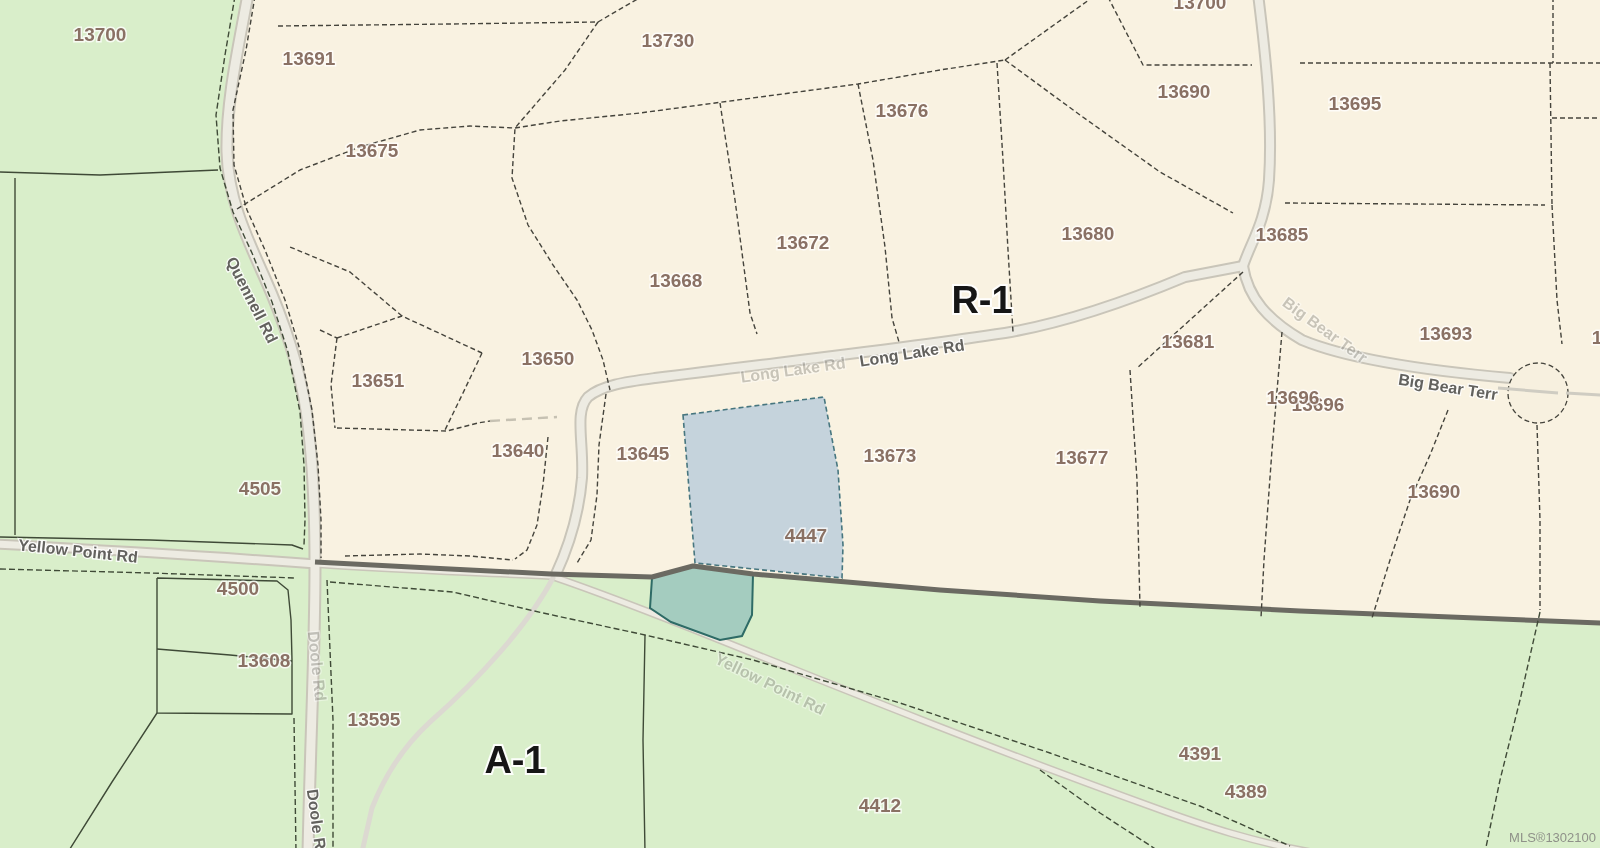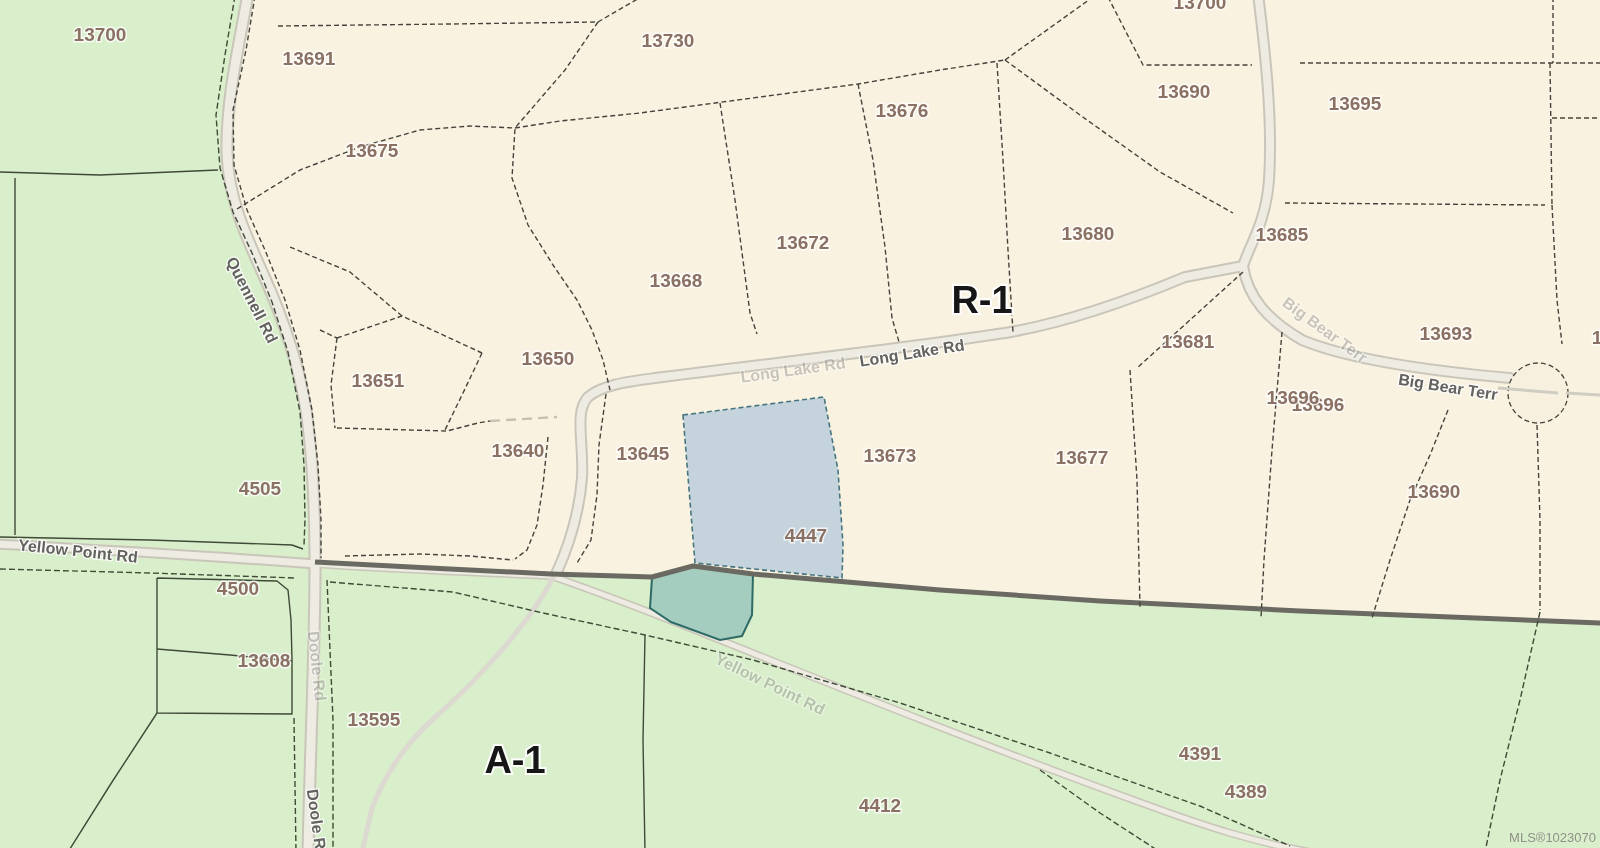--- a/index.html
+++ b/index.html
@@ -122,14 +122,14 @@
       <text transform="translate(317,824) rotate(82)" text-anchor="middle" class="lbl-road">Doole Rd</text>
       <text transform="translate(793,370) rotate(-8)" text-anchor="middle" class="lbl-road faint">Long Lake Rd</text>
       <text transform="translate(912,353) rotate(-9)" text-anchor="middle" class="lbl-road">Long Lake Rd</text>
       <text transform="translate(1325,330) rotate(36)" text-anchor="middle" class="lbl-road faint">Big Bear Terr</text>
       <text transform="translate(1448,387) rotate(9)" text-anchor="middle" class="lbl-road">Big Bear Terr</text>
       <text transform="translate(78,551) rotate(6)" text-anchor="middle" class="lbl-road">Yellow Point Rd</text>
       <text transform="translate(770,684) rotate(26)" text-anchor="middle" class="lbl-road faint">Yellow Point Rd</text>
       <text x="982" y="300" text-anchor="middle" class="lbl-zone">R-1</text>
       <text x="515" y="760" text-anchor="middle" class="lbl-zone">A-1</text>
     </svg>
-  <div class="watermark">MLS®1023070</div>
+  <div class="watermark">MLS®1302100</div>
 </div>
 
 </body></html>

